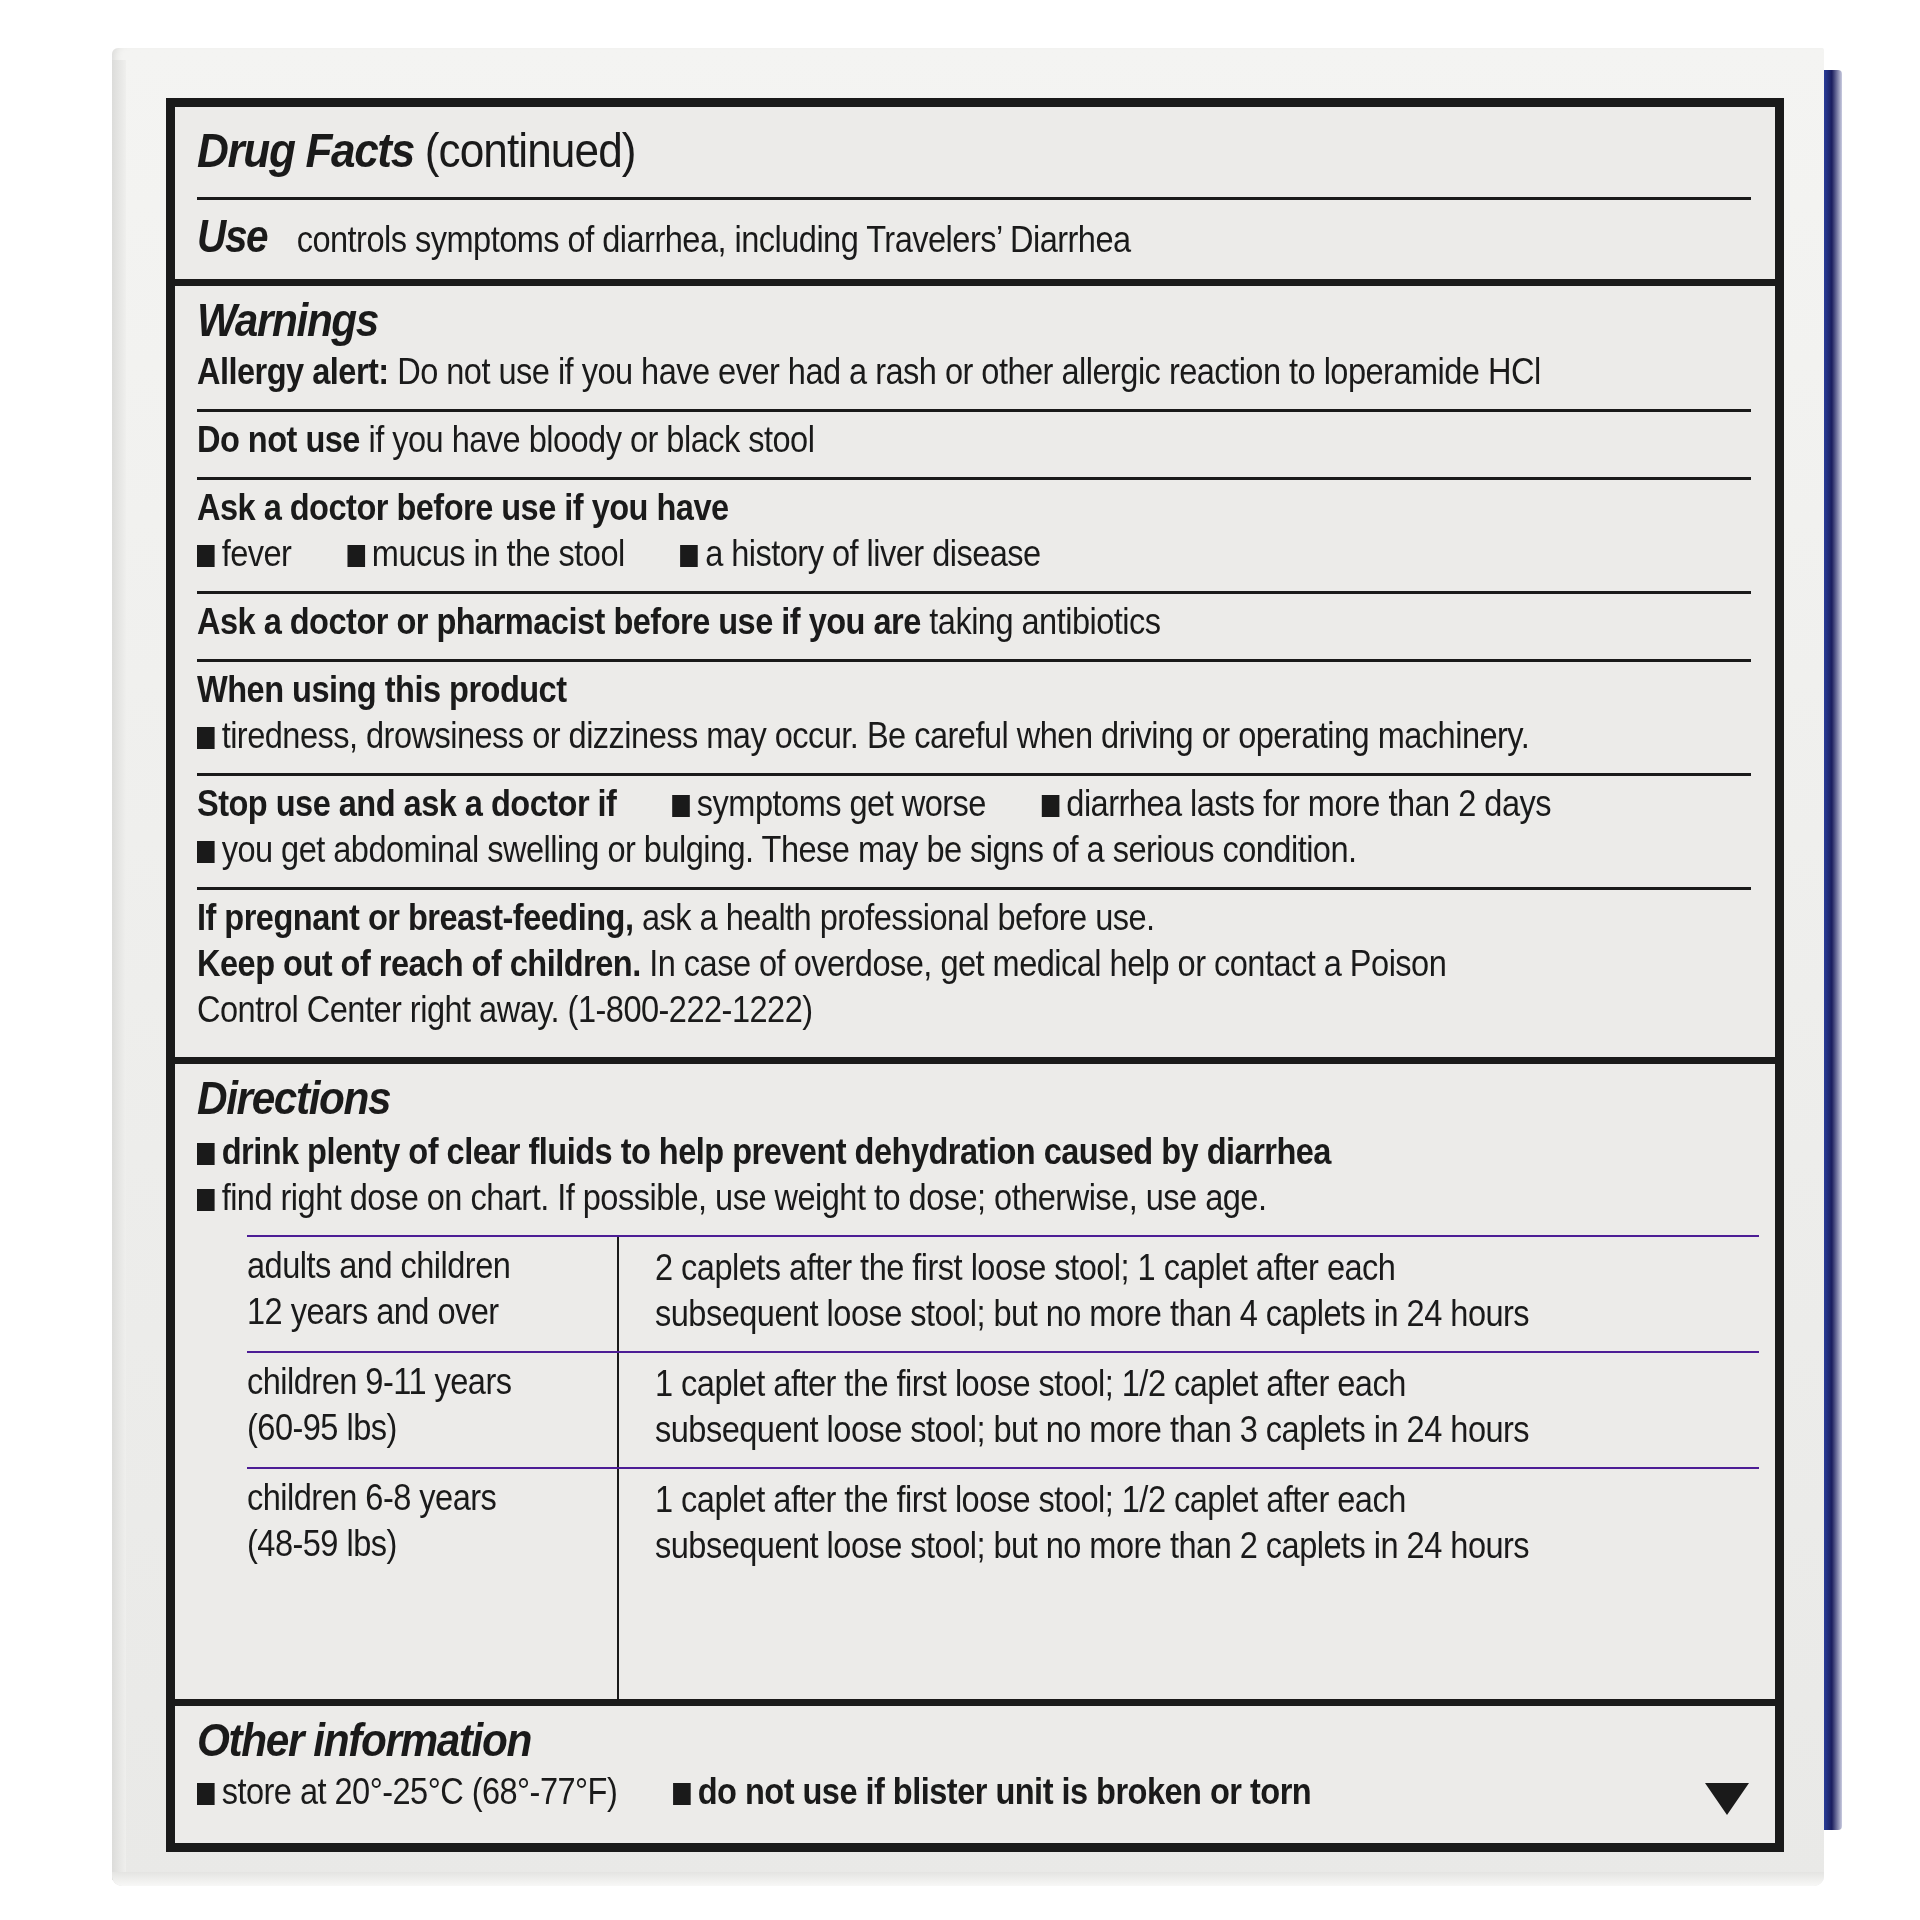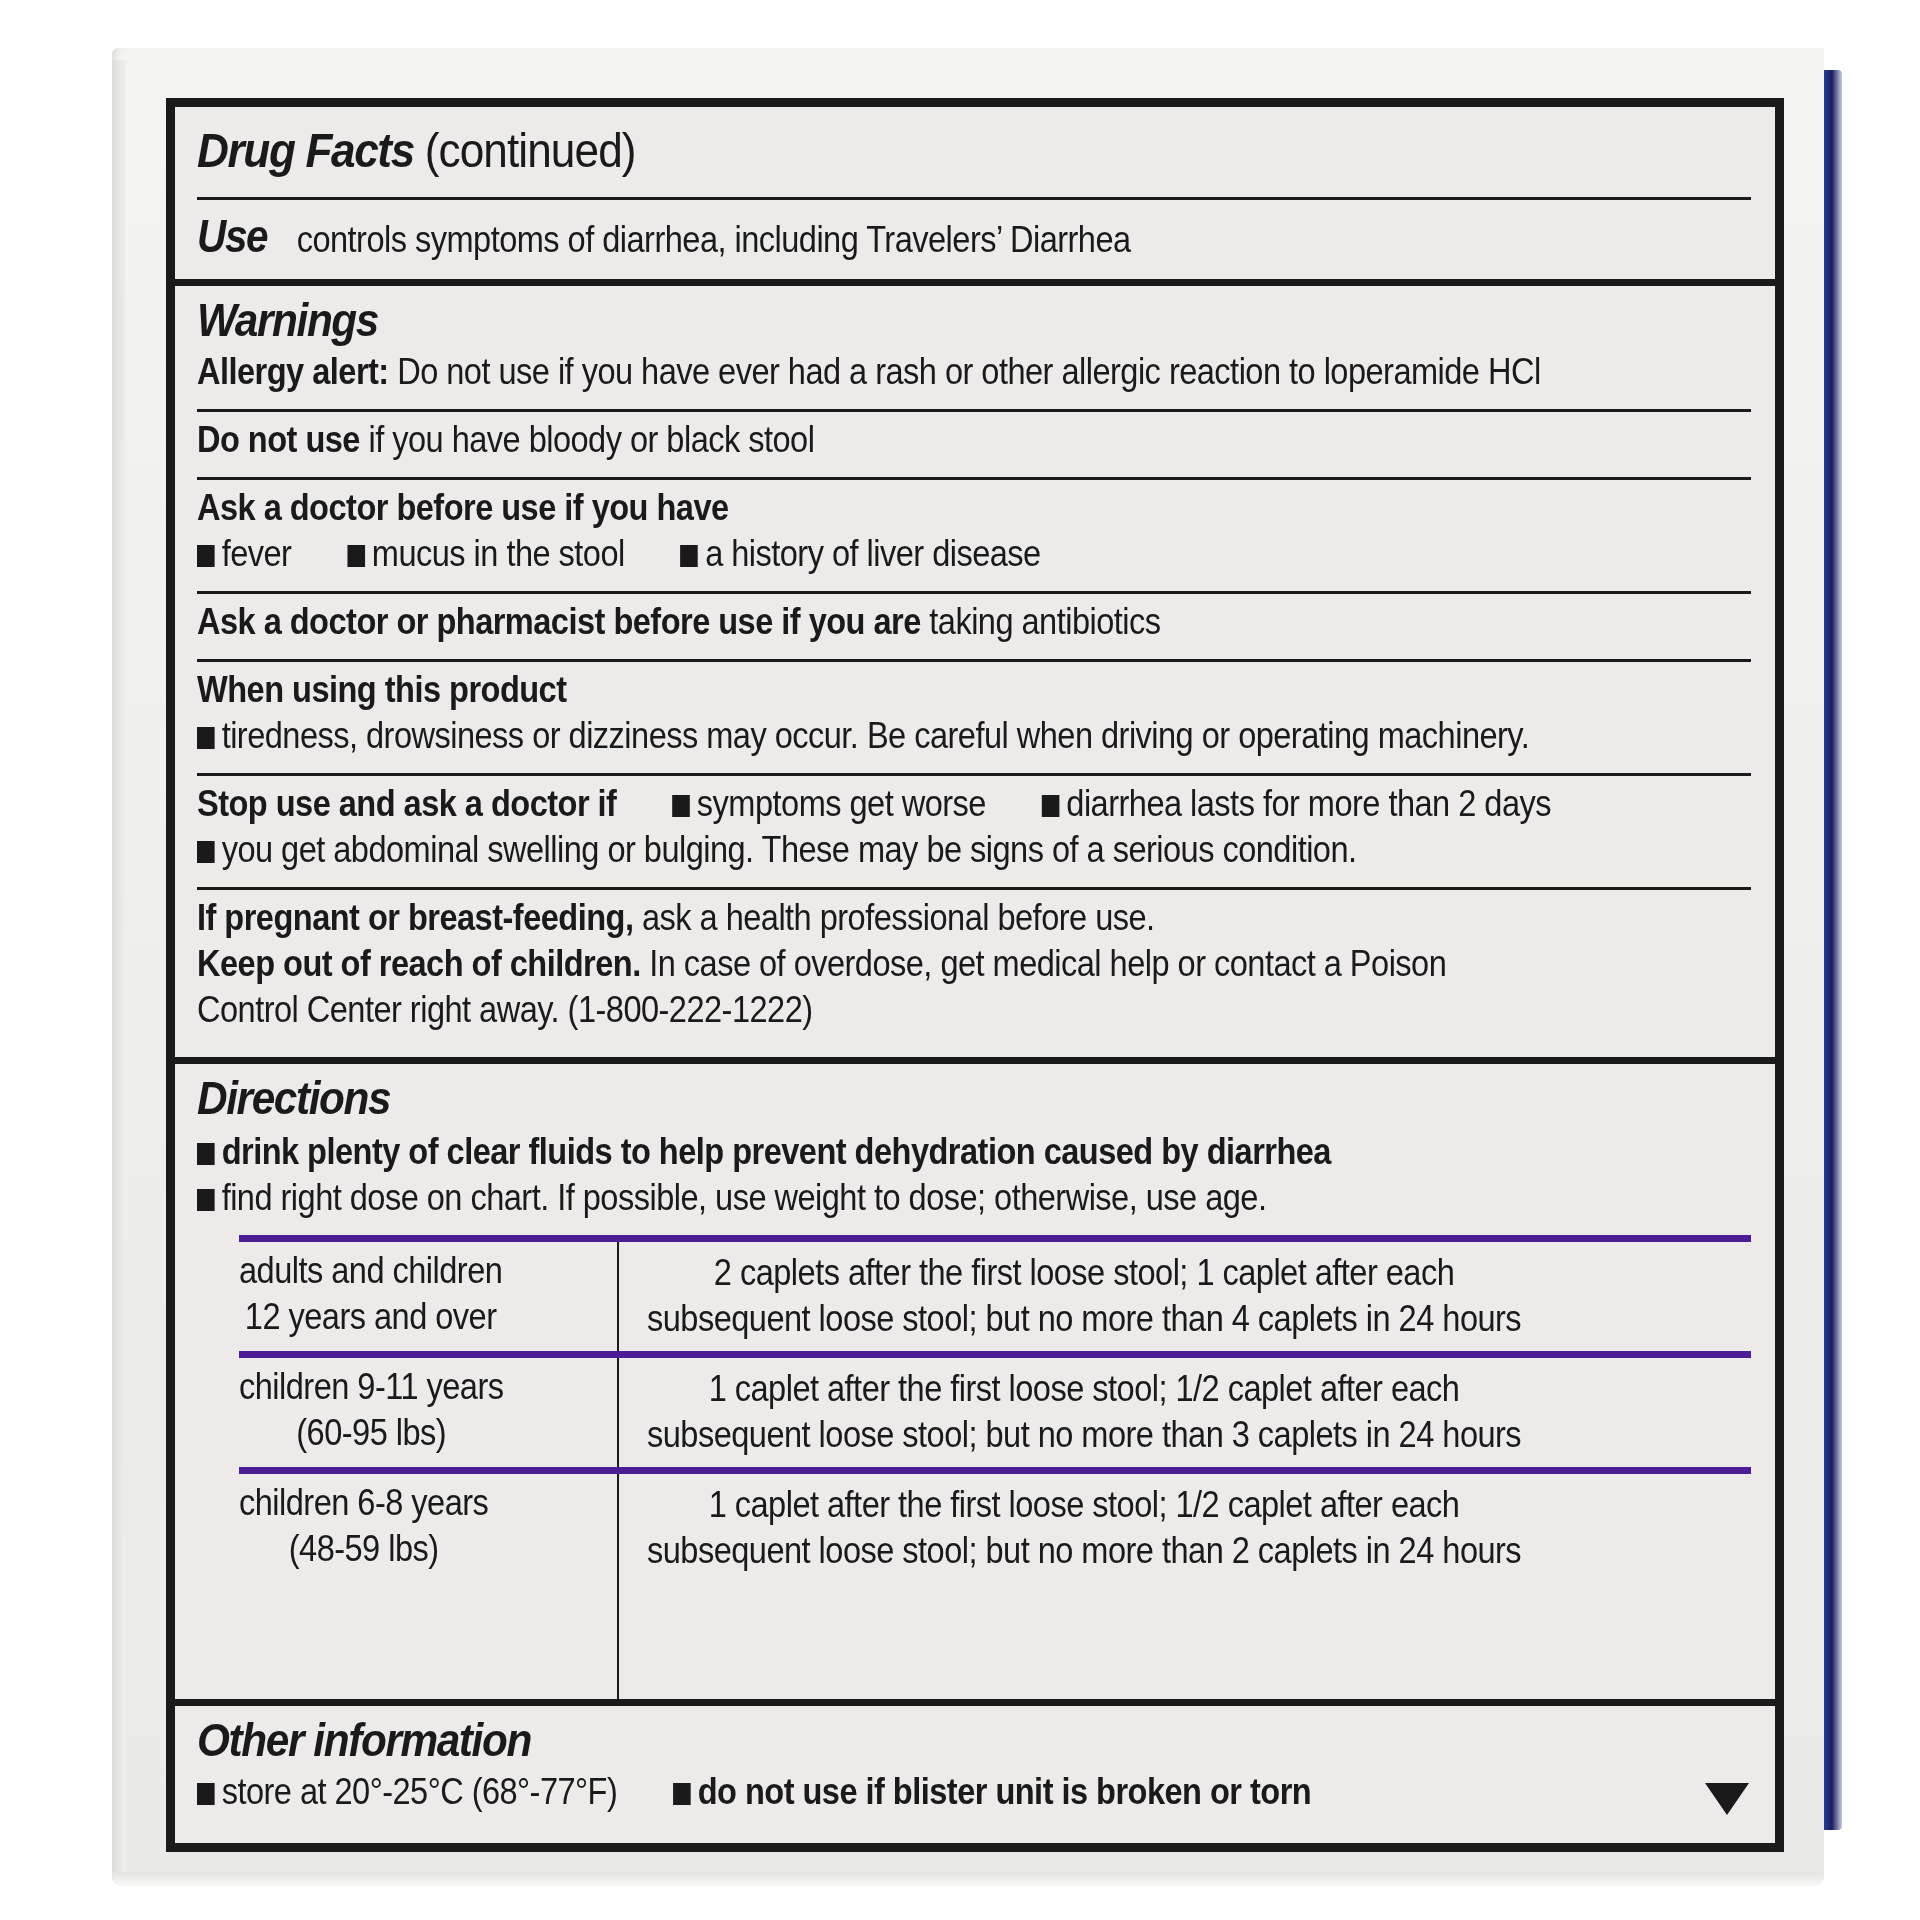--- a/index.html
+++ b/index.html
@@ -122,25 +122,24 @@
     .gap { display: inline-block; width: 44px; }
     
     .dose-table {
       position: absolute;
       left: 56px;
       width: 1512px;
       border-collapse: collapse;
     }
     .dose-row {
       position: absolute;
-      left: 8px;
+      left: 16px;
       width: 100%;
-      border-top: 7px solid #4c1d95;
+      border-top: 2px solid #4c1d95;
       box-sizing: border-box;
-      text-align: center;
     }
     .dose-col-divider {
       position: absolute;
       left: 386px;
       width: 2px;
       background: #1a1a1a;
     }
     .dose-cell {
       position: absolute;
       font-size: 37px;

